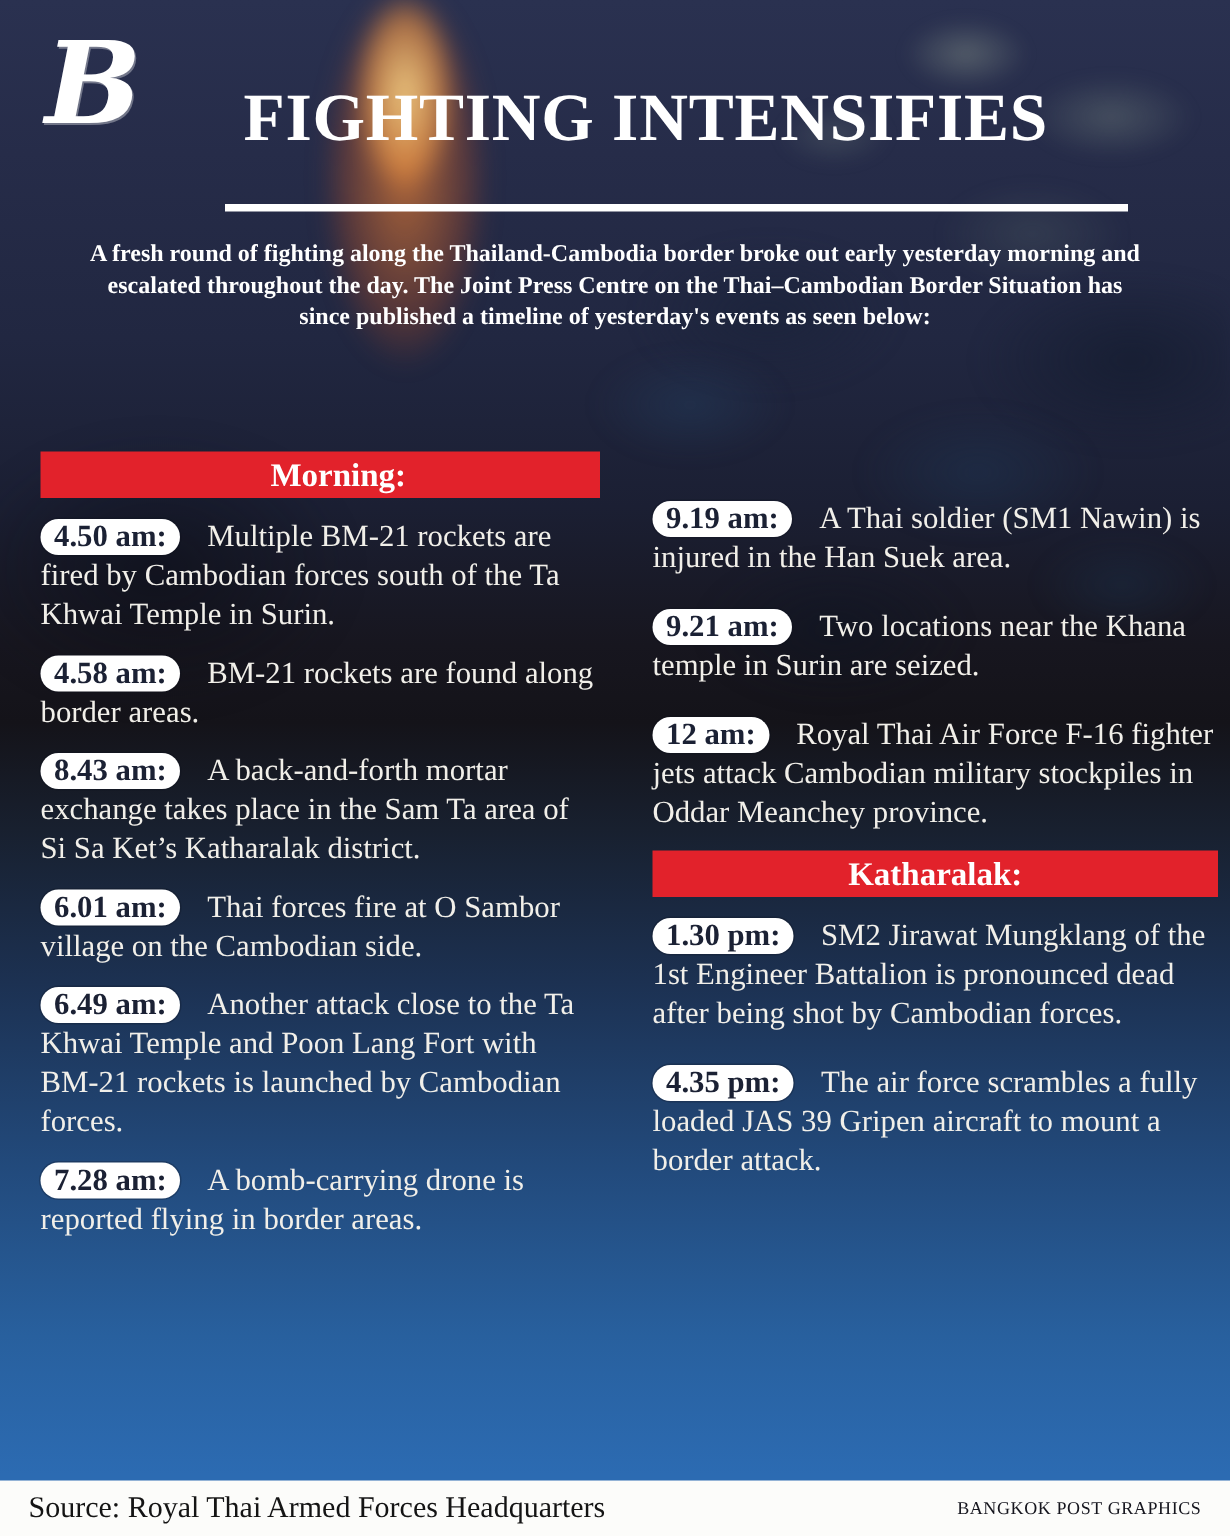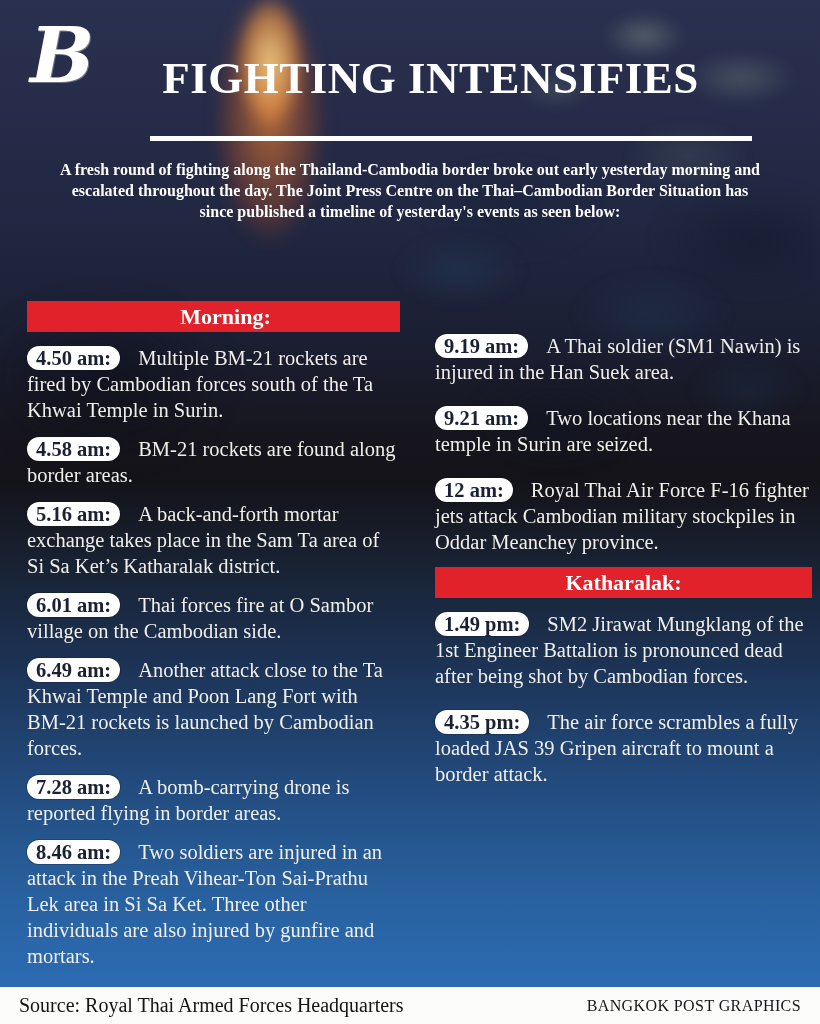--- a/index.html
+++ b/index.html
@@ -81,21 +81,21 @@
     font-weight:bold;border-radius:15px;padding:0 9px;line-height:24px;
     margin-right:18px;box-shadow:0 0 0 1px rgba(10,14,26,.25);
   }
   .footer{
     position:absolute;left:0;bottom:0;width:820px;height:37px;
     background:var(--footer_bg,#fcfcfa);
     display:flex;align-items:center;justify-content:space-between;
     padding:0 19px;box-sizing:border-box;gap:41px;
   }
   .source{color:#141414;font-size:20px;}
-  .credit{color:#15151d;font-size:16px;letter-spacing:.4px;}
+  .credit{color:#15151d;font-size:12px;letter-spacing:.4px;}
 </style>
 </head>
 <body>
 
 <div class="poster">
 
   <div class="photo-fx">
     <div class="fire"></div>
     <div class="foliage-top"></div>
     <div class="foliage-mid"></div>
@@ -111,51 +111,48 @@
   <div class="col col-left">
     <div class="section-bar" style="margin-top:12px;padding-left:24px;">Morning:</div>
 
     <p class="entry" style="margin:0 0 13px 0;">
       <span class="pill">4.50 am:</span><span>Multiple BM-21 rockets are fired by Cambodian forces south of the Ta Khwai Temple in Surin.</span>
     </p>
     <p class="entry" style="margin:0 0 13px 0;">
       <span class="pill">4.58 am:</span><span>BM-21 rockets are found along border areas.</span>
     </p>
     <p class="entry" style="margin:0 0 13px 0;">
-      <span class="pill">5.16 am:</span><span>A back-and-forth mortar exchange takes place in the Sam Ta area of Si Sa Ket’s Katharalak district.</span>
+      <span class="pill">8.43 am:</span><span>A back-and-forth mortar exchange takes place in the Sam Ta area of Si Sa Ket’s Katharalak district.</span>
     </p>
     <p class="entry" style="margin:0 0 13px 0;">
       <span class="pill">6.01 am:</span><span>Thai forces fire at O Sambor village on the Cambodian side.</span>
     </p>
     <p class="entry" style="margin:0 0 13px 0;">
       <span class="pill">6.49 am:</span><span>Another attack close to the Ta Khwai Temple and Poon Lang Fort with BM-21 rockets is launched by Cambodian forces.</span>
     </p>
     <p class="entry" style="margin:0 0 13px 0;">
       <span class="pill">7.28 am:</span><span>A bomb-carrying drone is reported flying in border areas.</span>
-    </p>
-    <p class="entry" style="margin:0;">
-      <span class="pill">8.46 am:</span><span>Two soldiers are injured in an attack in the Preah Vihear-Ton Sai-Prathu Lek area in Si Sa Ket. Three other individuals are also injured by gunfire and mortars.</span>
     </p>
   </div>
 
   <div class="col col-right">
     <p class="entry" style="margin:0 0 20px 0;">
       <span class="pill">9.19 am:</span><span>A Thai soldier (SM1 Nawin) is injured in the Han Suek area.</span>
     </p>
     <p class="entry" style="margin:0 0 20px 0;">
       <span class="pill">9.21 am:</span><span>Two locations near the Khana temple in Surin are seized.</span>
     </p>
     <p class="entry" style="margin:0 0 8px 0;">
       <span class="pill">12 am:</span><span>Royal Thai Air Force F-16 fighter jets attack Cambodian military stockpiles in Oddar Meanchey province.</span>
     </p>
 
     <div class="section-bar">Katharalak:</div>
 
     <p class="entry" style="margin:0 0 20px 0;">
-      <span class="pill">1.49 pm:</span><span>SM2 Jirawat Mungklang of the 1st Engineer Battalion is pronounced dead after being shot by Cambodian forces.</span>
+      <span class="pill">1.30 pm:</span><span>SM2 Jirawat Mungklang of the 1st Engineer Battalion is pronounced dead after being shot by Cambodian forces.</span>
     </p>
     <p class="entry" style="margin:0;">
       <span class="pill">4.35 pm:</span><span>The air force scrambles a fully loaded JAS 39 Gripen aircraft to mount a border attack.</span>
     </p>
   </div>
 
   <div class="footer">
     <span class="source">Source: Royal Thai Armed Forces Headquarters</span>
     <span class="credit">BANGKOK POST GRAPHICS</span>
   </div>

